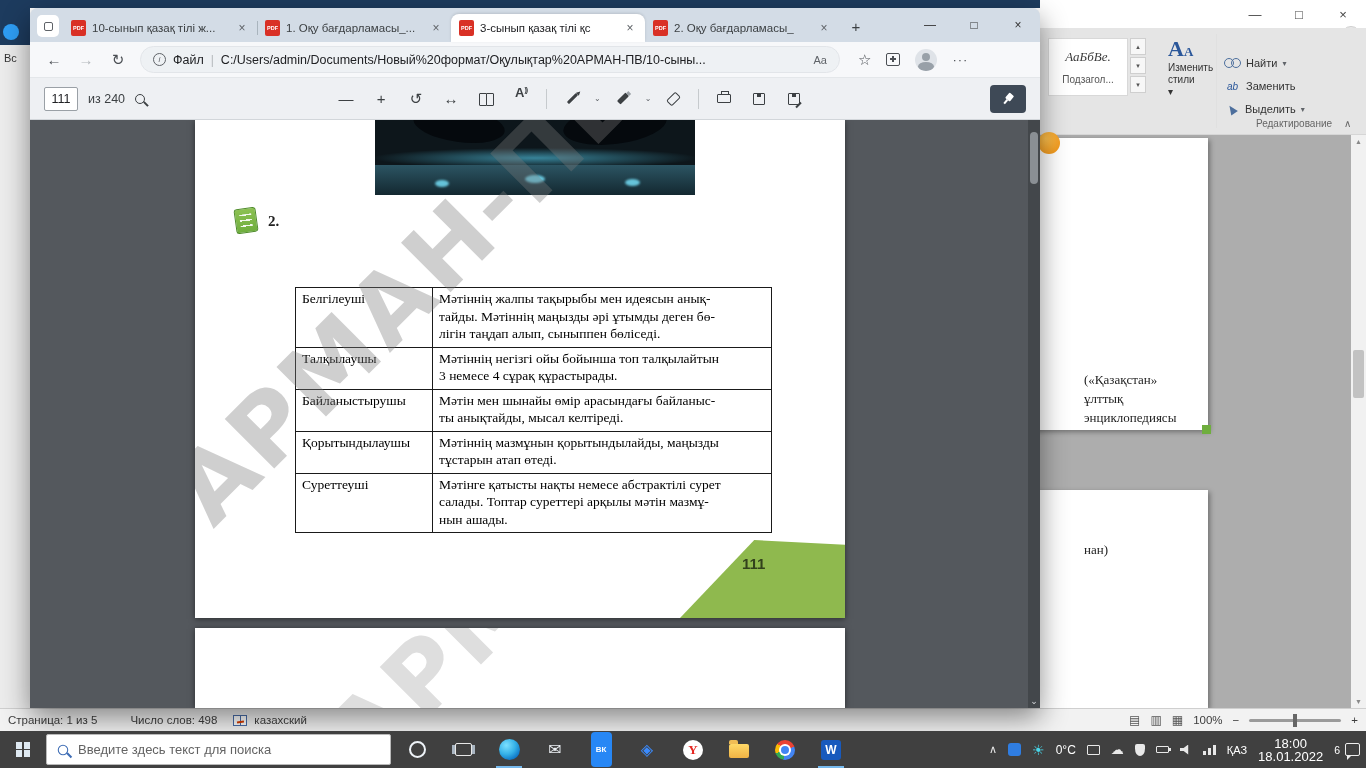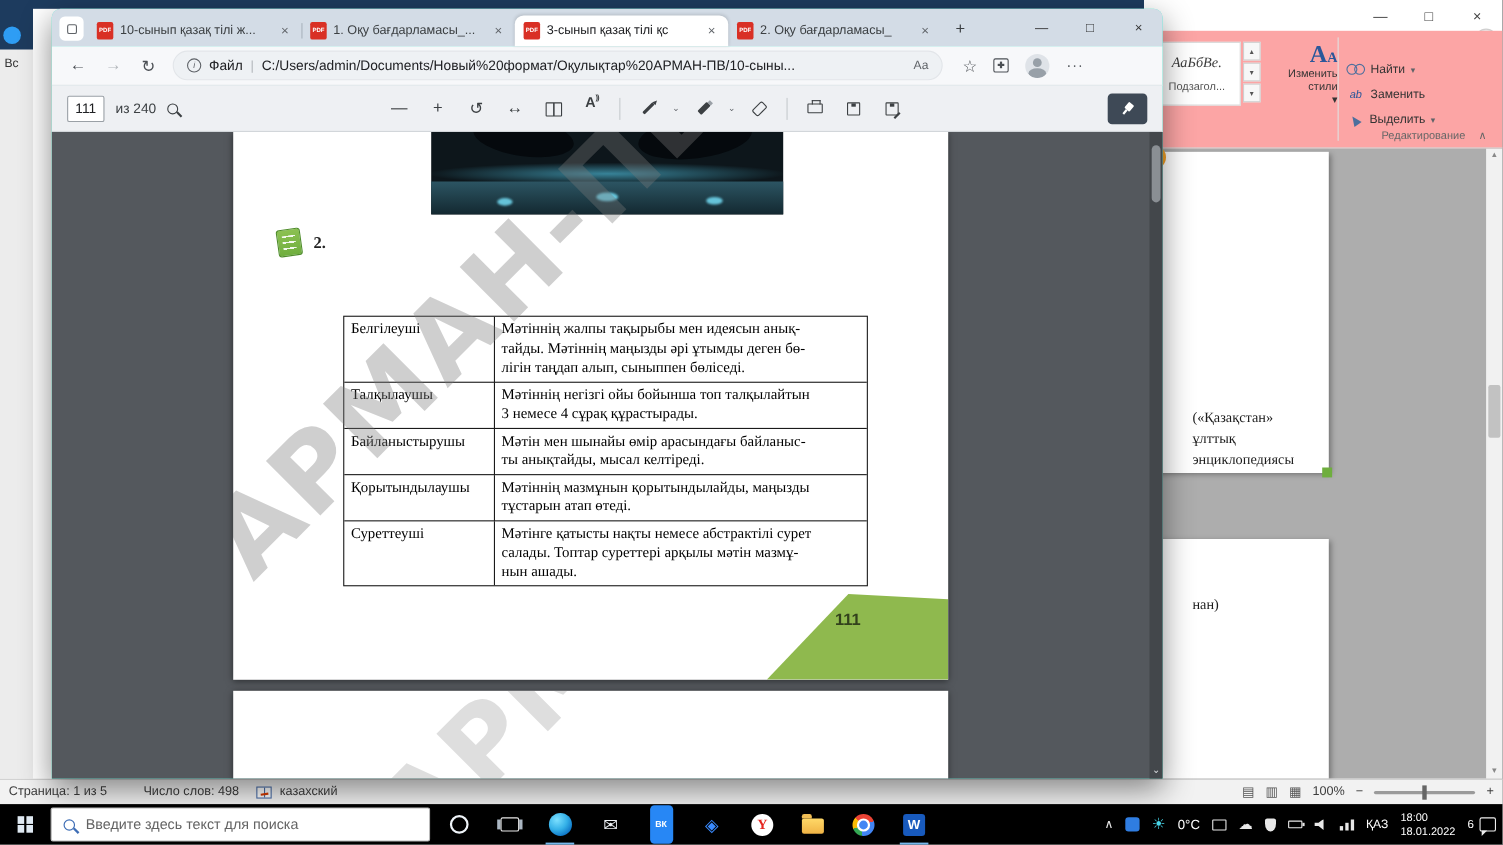--- a/index.html
+++ b/index.html
@@ -13,27 +13,27 @@
 #word-top-strip{left:28px;top:0;width:1012px;height:8px;background:#1d3b5e}
 #word-sliver{left:0;top:0;width:30px;height:708px;background:#ececec;overflow:hidden}
 #sliver-navy{position:absolute;left:0;top:0;width:30px;height:45px;background:#1d3b5e}
 #sliver-logo{position:absolute;left:3px;top:24px;width:16px;height:16px;border-radius:50%;background:#2e9df4}
 #sliver-frag{position:absolute;left:4px;top:52px;font-size:11px;color:#333}
 .wctl{position:absolute;top:0;width:44px;height:28px;display:flex;align-items:center;justify-content:center;
       font-size:13px;color:#444;background:#fff}
 #help-circle{position:absolute;left:1341px;top:26px;width:20px;height:20px;border-radius:50%;
              background:#e9e9e9;border:1px solid #cfcfcf;display:flex;align-items:center;justify-content:center;
              font-size:11px;color:#666}
-#ribbon{position:absolute;left:1030px;top:28px;width:336px;height:107px;background:#fca5a5;border-bottom:1px solid #d6d6d6}
+#ribbon{position:absolute;left:1030px;top:28px;width:336px;height:107px;background:#e5e5e5;border-bottom:1px solid #d6d6d6}
 .style-item{position:absolute;left:18px;top:10px;width:80px;height:58px;border:1px solid #d8d8d8;background:#fff;text-align:center}
 .style-prev{font-family:"Liberation Serif","DejaVu Serif",serif;font-style:italic;font-size:13px;color:#3b3b3b;margin-top:10px}
 .style-name{font-size:10px;color:#555;margin-top:9px}
 .gal-btn{position:absolute;left:100px;width:16px;height:17px;border:1px solid #cfcfcf;background:#f7f7f7;
          display:flex;align-items:center;justify-content:center;font-size:7px;color:#555}
-#chg-styles{position:absolute;left:128px;top:8px;width:58px;height:92px;text-align:right}
+#chg-styles{position:absolute;left:138px;top:8px;width:58px;height:92px;text-align:left}
 .bigA{color:#2b579a;font-family:"Liberation Serif","DejaVu Serif",serif;font-weight:bold}
 .chg-label{font-size:10px;color:#333;line-height:12px}
 .vsep{position:absolute;left:186px;top:6px;width:1px;height:94px;background:#e0e0e0}
 .rrow{position:absolute;left:194px;height:18px;display:flex;align-items:center;gap:5px;font-size:11px;color:#333}
 .binoc{position:relative;width:17px;height:10px}
 .binoc::before,.binoc::after{content:"";position:absolute;top:0;width:8px;height:8px;border:1.6px solid #4d6f9d;border-radius:50%}
 .binoc::before{left:0}.binoc::after{right:0}
 .replab{color:#2b579a;font-size:10px;font-style:italic;width:17px;text-align:center}
 .selarrow{width:0;height:0;border-left:4px solid transparent;border-right:4px solid transparent;
           border-bottom:9px solid #4d6f9d;transform:rotate(-35deg);margin-left:4px;margin-right:4px}
@@ -55,22 +55,22 @@
 .st-item{margin-left:33px;white-space:nowrap}
 .bookico{position:relative;width:14px;height:11px;border:1px solid #4a6ea9;background:#fff;margin-left:16px}
 .bookico .spine{position:absolute;left:50%;top:0;bottom:0;width:1px;background:#4a6ea9}
 .bookico .err{position:absolute;left:3px;bottom:2px;width:7px;height:2px;background:#d83b01;transform:rotate(-8deg)}
 #wstatus-right{position:absolute;right:8px;display:flex;align-items:center;gap:10px}
 .viewico{font-size:12px;color:#555}
 #zoomtrack{position:relative;width:92px;height:3px;background:#9b9b9b;border-radius:2px}
 #zoomthumb{position:absolute;left:44px;top:-5px;width:4px;height:13px;background:#666}
 
 
-#edgewin{position:absolute;left:47px;top:8px;width:1010px;height:700px;z-index:20;
-         border-radius:8px 8px 0 0;overflow:hidden;background:#5eead4;
+#edgewin{position:absolute;left:30px;top:8px;width:1010px;height:700px;z-index:20;
+         border-radius:8px 8px 0 0;overflow:hidden;background:#e5e5e5;
          box-shadow:0 10px 28px rgba(0,0,0,.45)}
 #tabstrip{position:relative;height:34px;display:flex;align-items:flex-end;background:#d3dce6}
 #tabactions{width:22px;height:22px;margin:0 4px 5px 7px;background:#fff;border-radius:5px;
             display:flex;align-items:center;justify-content:center}
 #tabactions .sq{width:9px;height:9px;border:1.5px solid #5f6368;border-radius:2px}
 .tab{width:194px;height:28px;display:flex;align-items:center;gap:6px;padding:0 8px;
      font-size:11.5px;color:#3c4043;position:relative}
 .tab.act{background:#fff;border-radius:8px 8px 0 0;color:#202124;box-shadow:0 -1px 3px rgba(0,0,0,.12)}
 .tab.sep::before{content:"";position:absolute;left:0;top:7px;width:1px;height:14px;background:#a9b4bd}
 .tabtitle{flex:1;white-space:nowrap;overflow:hidden}
@@ -163,21 +163,21 @@
 #cornernum{position:absolute;left:62px;top:15px;font-weight:bold;font-size:15px;color:#32411c}
 .wm{position:absolute;left:-5px;top:330px;transform:rotate(-45deg);transform-origin:0 50%;
     font-family:"DejaVu Sans",sans-serif;font-weight:bold;font-size:96px;letter-spacing:3px;
     color:rgba(122,122,122,.36);white-space:nowrap;z-index:3;pointer-events:none}
 .wm.frag{left:150px;top:70px;color:rgba(122,122,122,.25)}
 #pdfscroll{position:absolute;right:0;top:0;width:12px;height:588px;background:#43474b}
 #pdfthumb{position:absolute;left:2px;top:12px;width:8px;height:52px;background:#8a8f94;border-radius:4px}
 #pdfscroll .darr{position:absolute;bottom:2px;left:0;width:12px;text-align:center;font-size:9px;color:#d6d9dc}
 
 
-#taskbar{position:absolute;left:0;top:731px;width:1366px;height:37px;background:#000000;z-index:50;display:flex;align-items:center}
+#taskbar{position:absolute;left:0;top:731px;width:1366px;height:37px;background:#404040;z-index:50;display:flex;align-items:center}
 #startbtn{width:46px;height:37px;display:flex;align-items:center;justify-content:center}
 .wl{display:grid;grid-template-columns:6.5px 6.5px;grid-template-rows:6.5px 6.5px;gap:1.5px}
 .wl div{background:#dfe9f2}
 #searchbox{width:345px;height:31px;background:#fff;border:1px solid #b9b9b9;border-radius:2px;
            display:flex;align-items:center;gap:10px;padding:0 11px}
 #searchbox .mag{border-color:#3e6db5;transform:scale(1.05)}
 #searchbox .mag::after{background:#3e6db5}
 #search-text{font-size:13px;color:#636363;white-space:nowrap}
 .tico{width:40px;height:37px;display:flex;align-items:center;justify-content:center;position:relative;margin-left:6px}
 .runline{position:absolute;bottom:0;left:7px;width:26px;height:2px;background:#76b9ed}
@@ -208,21 +208,21 @@
 .cloudg{color:#e8e8e8;font-size:13px}
 .shieldt{width:10px;height:12px;background:#e8e8e8;border-radius:2px 2px 50% 50%/2px 2px 60% 60%}
 .batt{width:13px;height:7px;border:1.5px solid #e8e8e8;border-radius:1px;position:relative}
 .batt::after{content:"";position:absolute;right:-3.5px;top:1px;width:2px;height:3px;background:#e8e8e8}
 .vol{width:12px;height:10px;background:#e8e8e8;clip-path:polygon(0 35%,32% 35%,70% 0,70% 100%,32% 65%,0 65%)}
 .bars{width:13px;height:10px;background:
       linear-gradient(#e8e8e8,#e8e8e8) left bottom/3px 4px no-repeat,
       linear-gradient(#e8e8e8,#e8e8e8) center bottom/3px 7px no-repeat,
       linear-gradient(#e8e8e8,#e8e8e8) right bottom/3px 10px no-repeat}
 #lang{color:#fff;font-size:11px}
-#clock{color:#fff;font-size:10px;line-height:13px;}
+#clock{color:#fff;font-size:13px;line-height:13px;text-align:center}
 .ac{width:15px;height:13px;border:1.5px solid #eee;border-radius:2px;position:relative}
 .ac::after{content:"";position:absolute;left:1px;bottom:-5px;border-left:5px solid #eee;border-bottom:5px solid transparent}
 #acbadge{color:#fff;font-size:10.5px;margin-right:-6px}
 </style>
 </head>
 <body>
 
 <div id="wordwin">
   <div class="abs" id="word-top-strip"></div>
 

